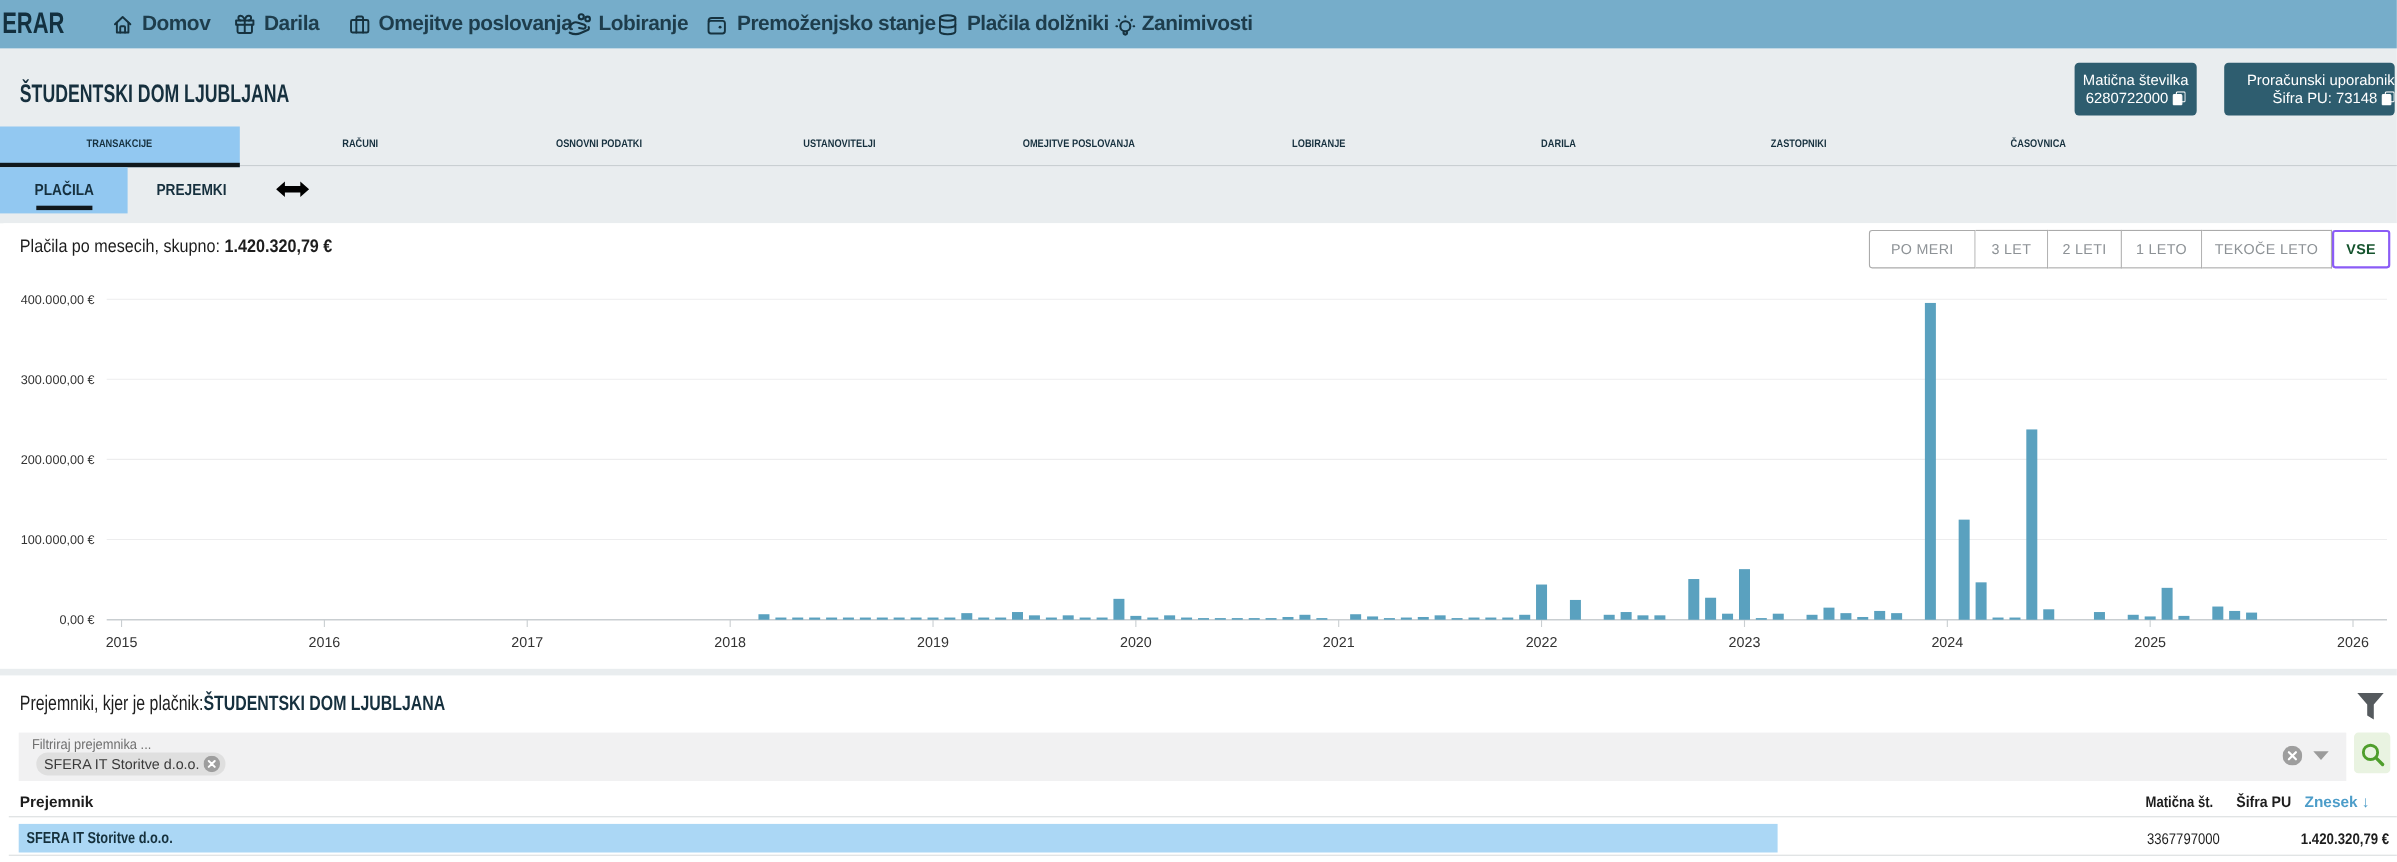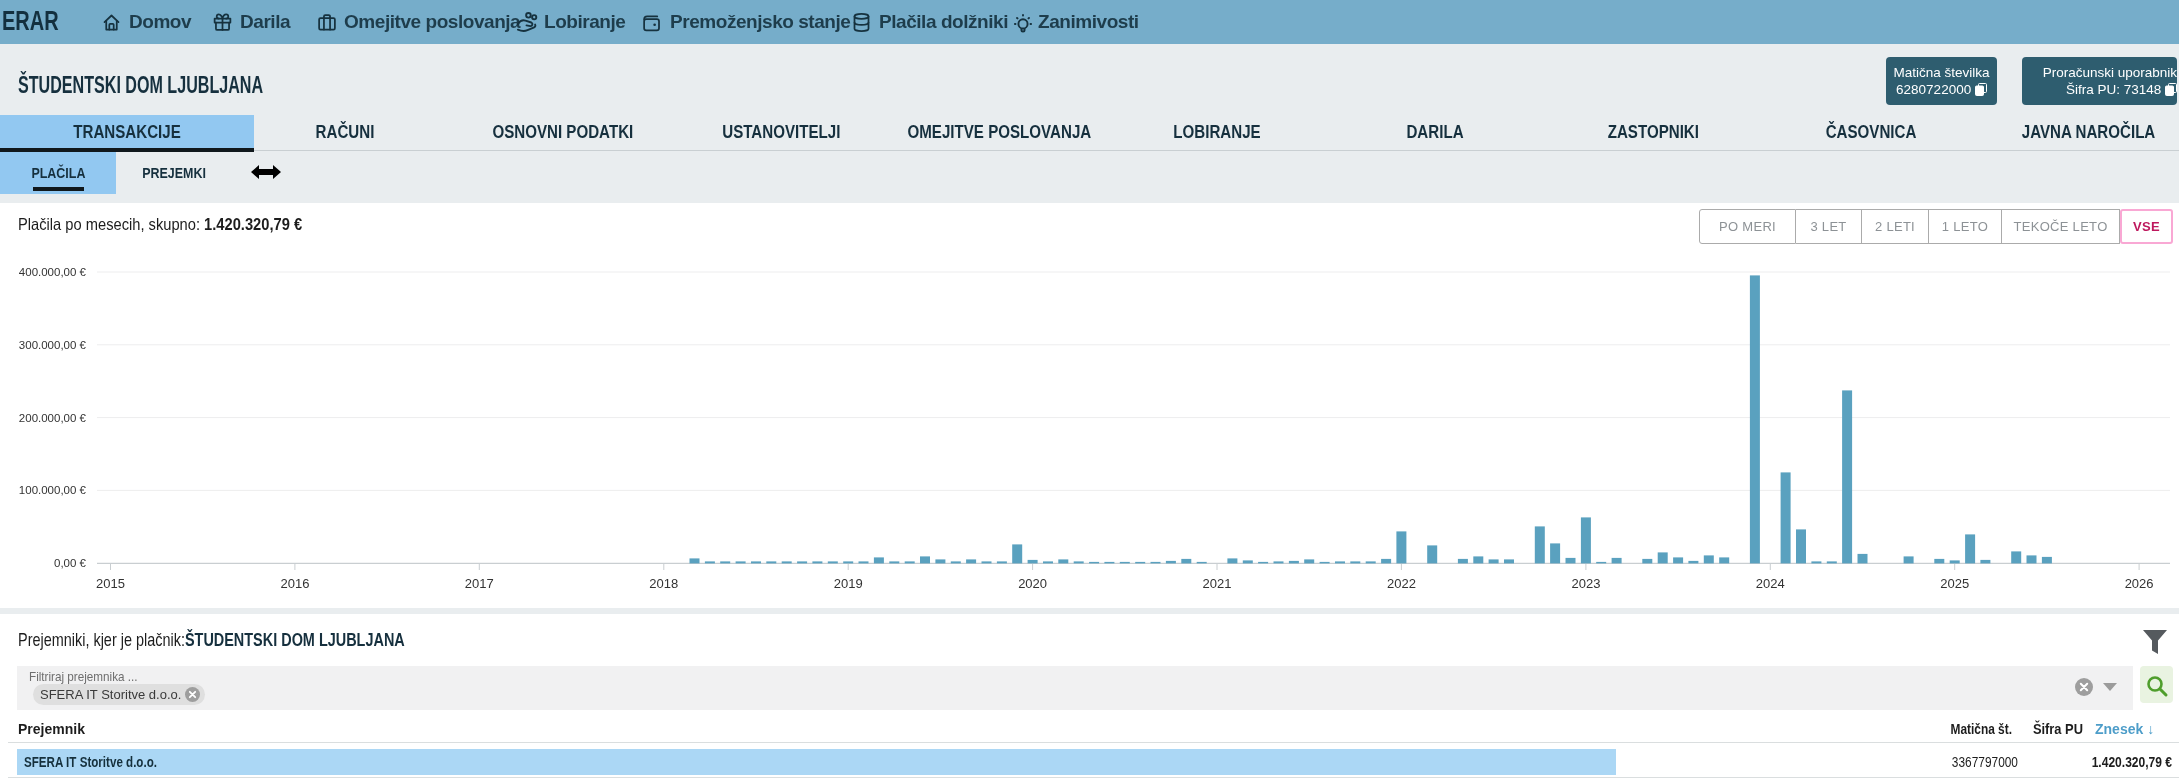--- a/index.html
+++ b/index.html
@@ -13,36 +13,36 @@
 .navitem { position:absolute; top:0; height:44px; line-height:44px; font-size:19px; font-weight:700; color:#1e3d4c; letter-spacing:-0.45px; }
 .navicon { position:absolute; top:12px; }
 #logo { position:absolute; left:2px; top:0; height:44px; line-height:42px; font-size:27px; font-weight:700; color:#13303f; transform:scaleX(0.74); transform-origin:left center; }
 
 
 #band { position:absolute; left:0; top:44px; width:2179px; height:159px; background:#e9edef; }
 #title { position:absolute; left:18px; top:72px; font-size:23px; font-weight:700; color:#16303e; transform:scaleX(0.70); transform-origin:left top; white-space:nowrap; }
 .dbox { position:absolute; top:57px; height:48px; background:#2e5d6f; border-radius:4px; color:#fff; text-align:center; font-size:13.5px; padding-top:7px; line-height:17px; }
 
 #tabline { position:absolute; left:0; top:150px; width:2179px; height:1px; background:#c9cfd2; }
-.tab { position:absolute; top:115px; width:254px; height:36px; line-height:34px; text-align:center; font-size:18px; font-weight:700; color:#16303e; }
+.tab { position:absolute; top:115px; width:218px; height:36px; line-height:34px; text-align:center; font-size:10px; font-weight:700; color:#16303e; }
 .tab span { display:inline-block; transform:scaleX(0.84); }
 #tab0 { background:#92c8f1; border-bottom:4px solid #10181c; height:37px; }
 
 #subblue { position:absolute; left:0; top:152px; width:116px; height:42px; background:#92c8f1; }
 #subline { position:absolute; left:33px; top:187px; width:51px; height:3.5px; background:#10181c; }
 .subtab { position:absolute; top:152px; height:25px; line-height:42px; font-size:14.5px; font-weight:700; color:#16303e; }
 .subtab span { display:inline-block; transform:scaleX(0.86); }
 
 
 #card { position:absolute; left:3px; top:203px; width:2176px; height:405px; background:#fff; }
 #chead { position:absolute; left:18px; top:215px; font-size:16.5px; color:#1d1d1d; transform:scaleX(0.89); transform-origin:left top; white-space:nowrap; }
 #btns { position:absolute; left:1699px; top:209px; height:35px; display:flex; }
 .btn { height:35px; line-height:33px; text-align:center; font-size:13px; color:#8d9296; border:1px solid #ababab; border-left:none; background:#fff; letter-spacing:0.3px; }
 .btn.first { border-left:1px solid #ababab; border-radius:3px 0 0 3px; }
-.btn.sel { border:2px solid #f9a8d4; border-radius:3px; color:#be185d; font-weight:700; line-height:31px; }
+.btn.sel { border:2px solid #8b5cf6; border-radius:3px; color:#14532d; font-weight:700; line-height:31px; }
 
 
 #sep { position:absolute; left:0; top:608px; width:2179px; height:6px; background:#e9edef; }
 #bhead { position:absolute; left:18px; top:629px; font-size:19px; color:#1d1d1d; transform:scaleX(0.76); transform-origin:left top; white-space:nowrap; }
 #filterbar { position:absolute; left:17px; top:666px; width:2116px; height:44px; background:#f1f1f2; }
 #flabel { position:absolute; left:29px; top:669px; font-size:13px; color:#6e6e6e; transform:scaleX(0.9); transform-origin:left top; }
 #chip { position:absolute; left:33px; top:684px; height:21px; background:#dfdfdf; border-radius:11px; font-size:13px; color:#3a3a3a; line-height:21px; padding:0 24px 0 7px; }
 #caret { position:absolute; left:2103px; top:683px; width:0; height:0; border-left:7px solid transparent; border-right:7px solid transparent; border-top:8px solid #9b9b9b; }
 #greenbtn { position:absolute; left:2140px; top:666px; width:33px; height:37px; background:#e9f3e1; border-radius:4px; }
 .thead { position:absolute; top:721px; font-size:14px; font-weight:700; color:#1d1d1d; }
@@ -118,21 +118,20 @@
   <div id="tabline"></div>
   <div class="tab" id="tab0" style="left:0px;"><span>TRANSAKCIJE</span></div>
   <div class="tab" style="left:218px;"><span>RAČUNI</span></div>
   <div class="tab" style="left:436px;"><span>OSNOVNI PODATKI</span></div>
   <div class="tab" style="left:654px;"><span>USTANOVITELJI</span></div>
   <div class="tab" style="left:872px;"><span>OMEJITVE POSLOVANJA</span></div>
   <div class="tab" style="left:1090px;"><span>LOBIRANJE</span></div>
   <div class="tab" style="left:1308px;"><span>DARILA</span></div>
   <div class="tab" style="left:1526px;"><span>ZASTOPNIKI</span></div>
   <div class="tab" style="left:1744px;"><span>ČASOVNICA</span></div>
-  <div class="tab" style="left:1962px;"><span>JAVNA NAROČILA</span></div>
 
   <div id="subblue"></div>
   <div id="subline"></div>
   <div class="subtab" style="left:0px; width:116px; text-align:center;"><span>PLAČILA</span></div>
   <div class="subtab" style="left:137px; width:64px; text-align:center;"><span>PREJEMKI</span></div>
   <svg class="abs" style="left:251px; top:164px;" width="30" height="16" viewBox="0 0 30 16">
       <path d="M8 1 L8 5 L22 5 L22 1 L30 8 L22 15 L22 11 L8 11 L8 15 L0 8 Z" fill="#000"></path>
     </svg>
 
   <div id="chead">Plačila po mesecih, skupno: <b>1.420.320,79 €</b></div>

